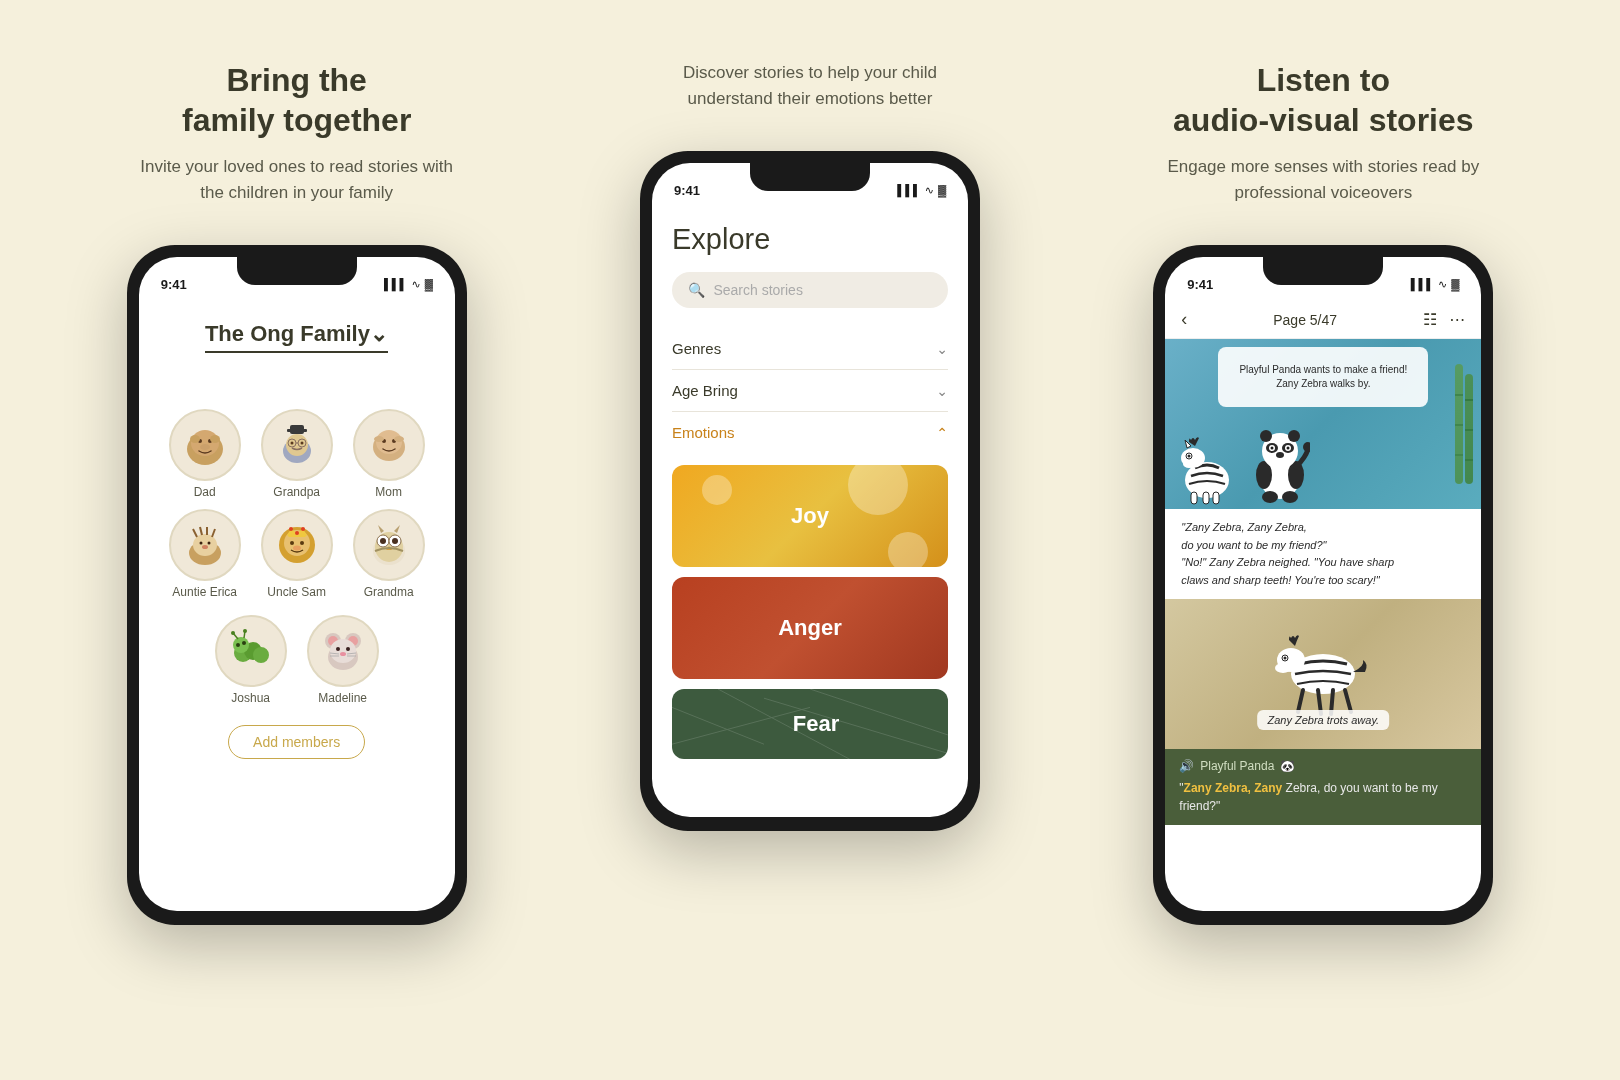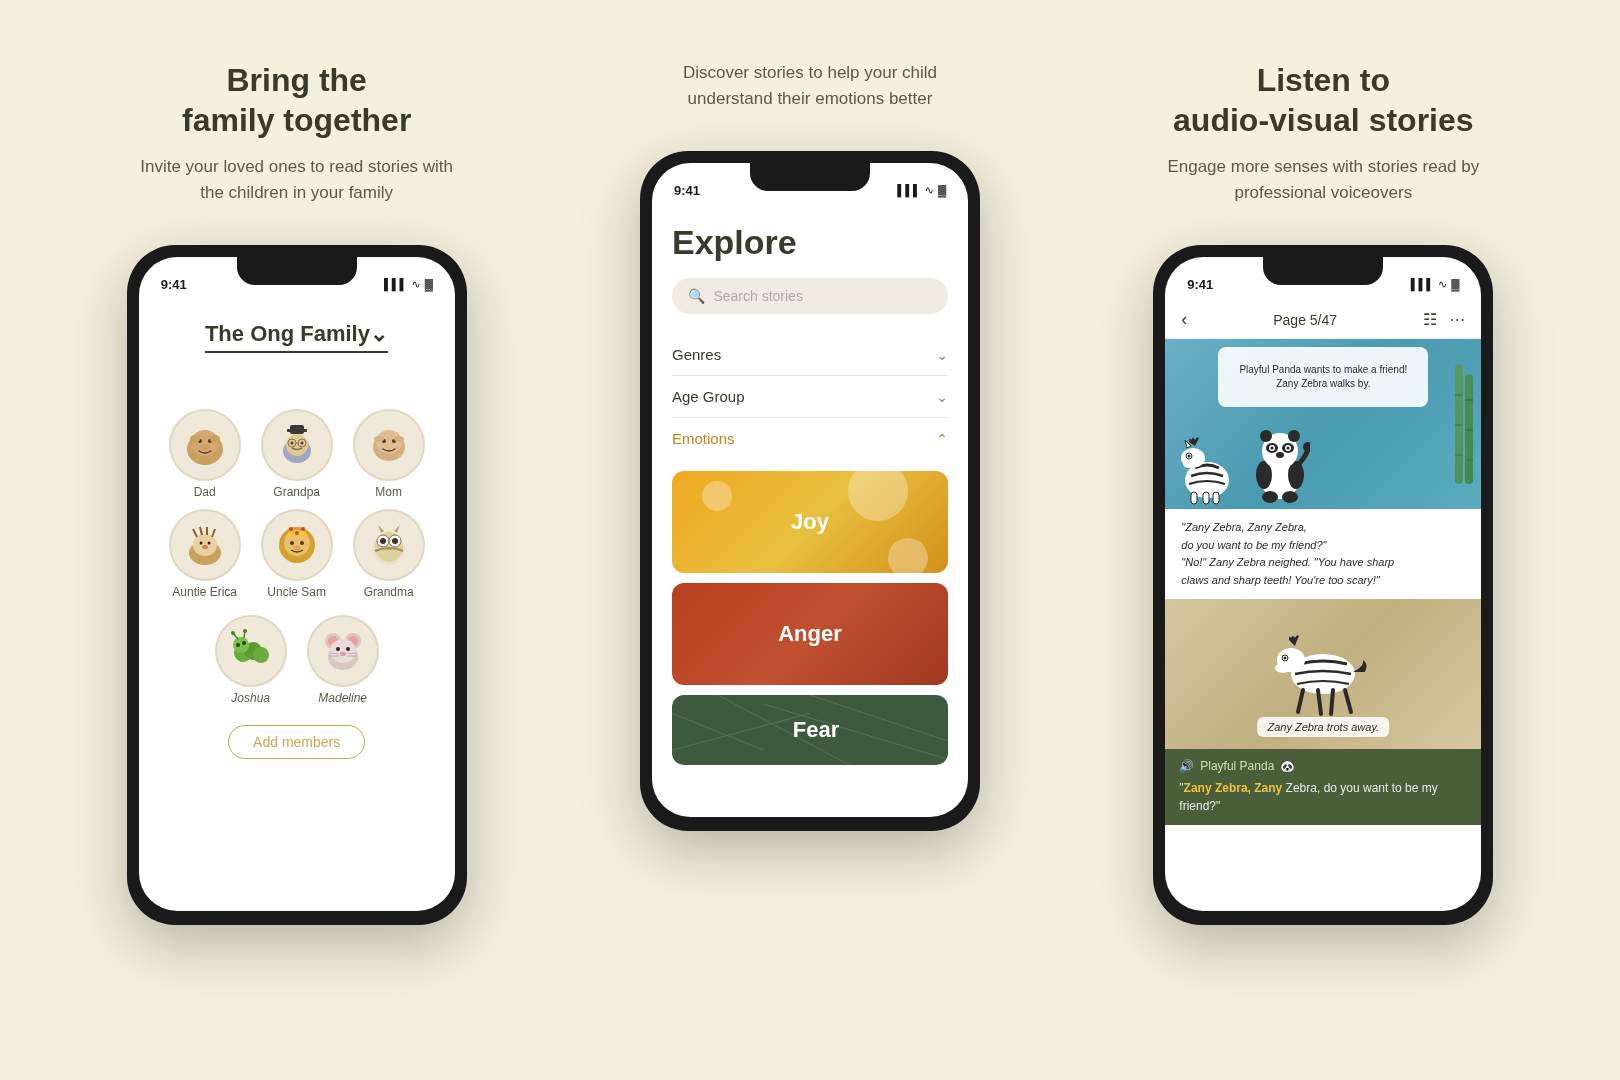--- a/index.html
+++ b/index.html
@@ -177,22 +177,22 @@
     .av-uncle { background: #f0e8d8; }
     .av-grandma { background: #f0e8d8; }
     .av-joshua { background: #f0e8d8; }
     .av-madeline { background: #f0e8d8; }
 
     
     .p2-content {
       padding: 16px 20px;
     }
     .p2-title {
-      font-size: 34px;
-      font-weight: 700;
+      font-size: 29px;
+      font-weight: 400;
       color: #3a3a2a;
       margin-bottom: 16px;
     }
     .search-bar {
       background: #f0ece4;
       border-radius: 24px;
       display: flex;
       align-items: center;
       gap: 8px;
       padding: 10px 16px;
@@ -351,21 +351,21 @@
     }
     .story-panel-bottom {
       width: 100%;
       height: 140px;
       background: linear-gradient(135deg, #e8d8c0, #d4c0a0, #e0ccb0);
       position: relative;
       overflow: hidden;
     }
     .story-bottom-text {
       position: absolute;
-      bottom: 12px;
+      bottom: 19px;
       left: 50%;
       transform: translateX(-50%);
       background: rgba(255,255,255,0.85);
       border-radius: 6px;
       padding: 4px 10px;
       font-size: 11px;
       color: #2a2a2a;
       white-space: nowrap;
       font-style: italic;
     }
@@ -538,21 +538,21 @@
 
                   <polygon points="28,29 25,33 31,33" fill="#d4a040"></polygon>
 
                   <path d="M14 34 Q28 28 42 34" stroke="#a09060" stroke-width="2" fill="none"></path>
                 </svg>
               </div>
               <span class="avatar-label">Grandma</span>
             </div>
           </div>
 
-          <div style="display:flex; justify-content:center; gap:20px; margin-bottom:8px;font-style:italic;">
+          <div style="display:flex; justify-content:center; gap:20px; margin-bottom:8px;">
             <div class="avatar-item">
               <div class="avatar-circle av-joshua">
                 <svg width="56" height="56" viewBox="0 0 56 56">
 
                   <circle cx="20" cy="30" r="9" fill="#6aac40"></circle>
                   <circle cx="30" cy="28" r="9" fill="#5a9c30"></circle>
                   <circle cx="38" cy="32" r="8" fill="#6aac40"></circle>
 
                   <circle cx="18" cy="22" r="8" fill="#7ac050"></circle>
 
@@ -621,21 +621,21 @@
           <div class="search-bar">
             <span class="search-icon-wrap">🔍</span>
             <span class="search-placeholder">Search stories</span>
           </div>
 
           <div class="filter-row">
             <span class="filter-label">Genres</span>
             <span class="chevron">⌄</span>
           </div>
           <div class="filter-row">
-            <span class="filter-label">Age Group</span>
+            <span class="filter-label">Age Bring</span>
             <span class="chevron">⌄</span>
           </div>
           <div class="filter-row" style="border-bottom: none;">
             <span class="filter-label-emotion">Emotions</span>
             <span class="chevron-up">⌃</span>
           </div>
 
           <div class="emotions-section">
             <div class="emotion-card emotion-joy">
               <div class="joy-shape joy-shape-1"></div>

